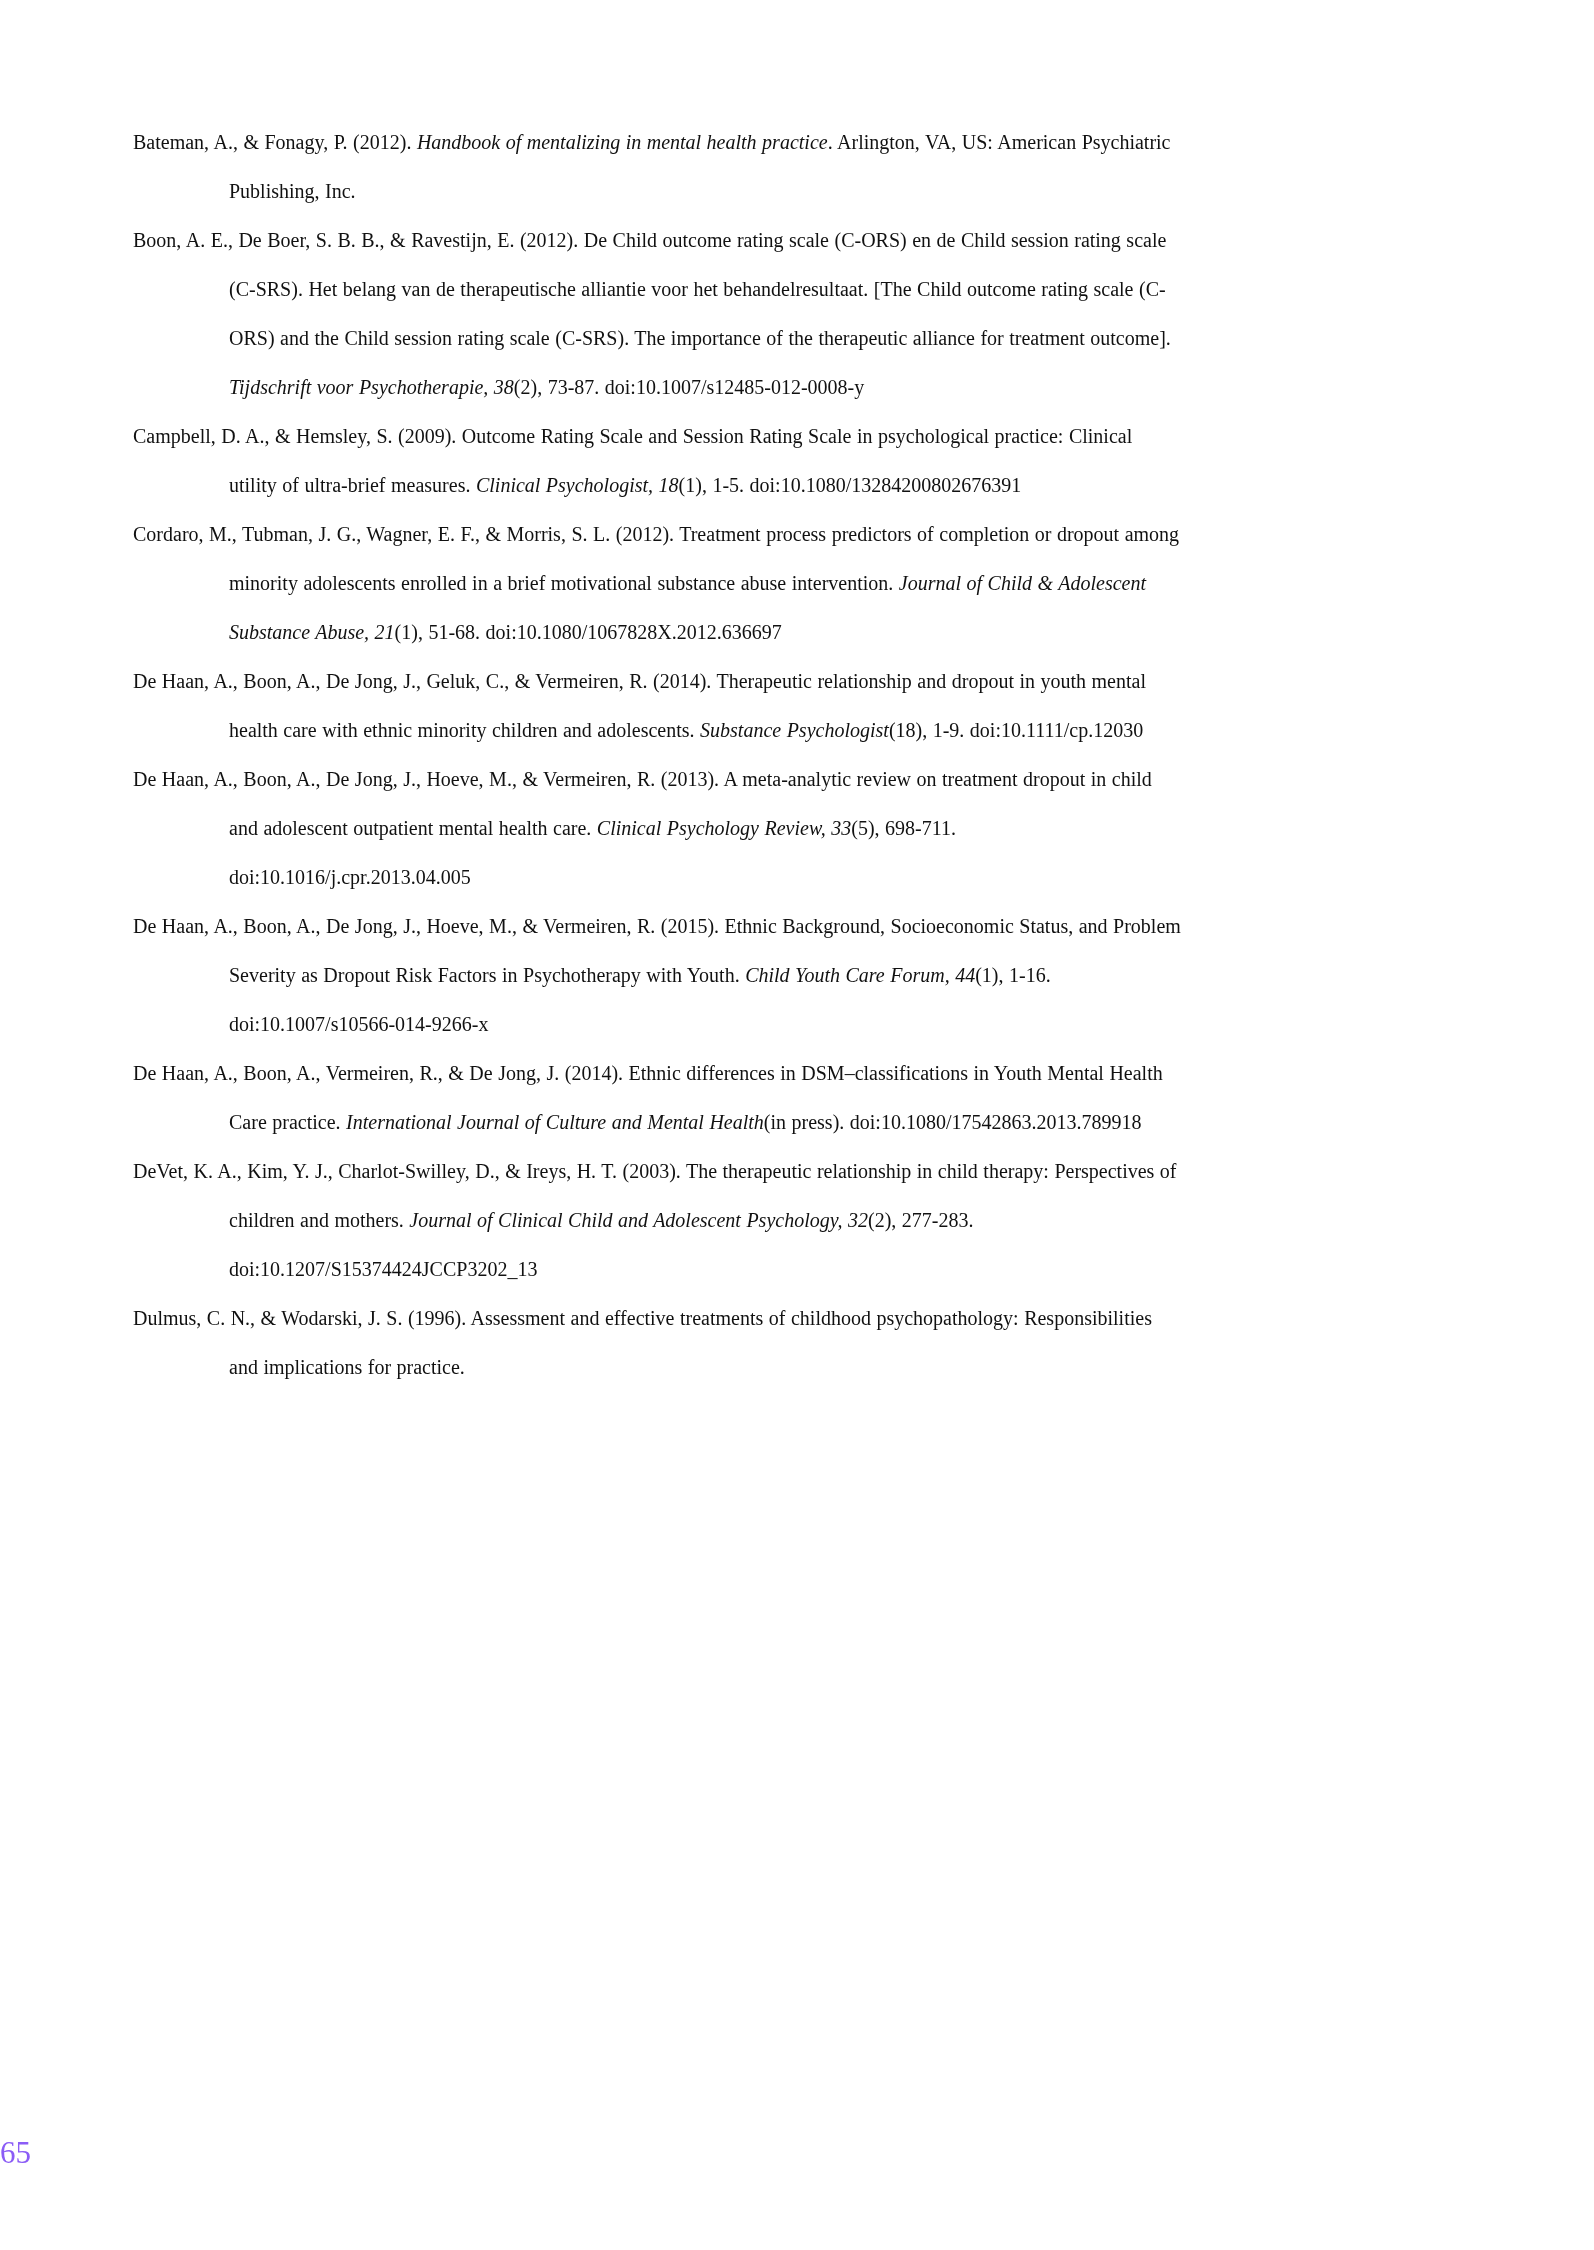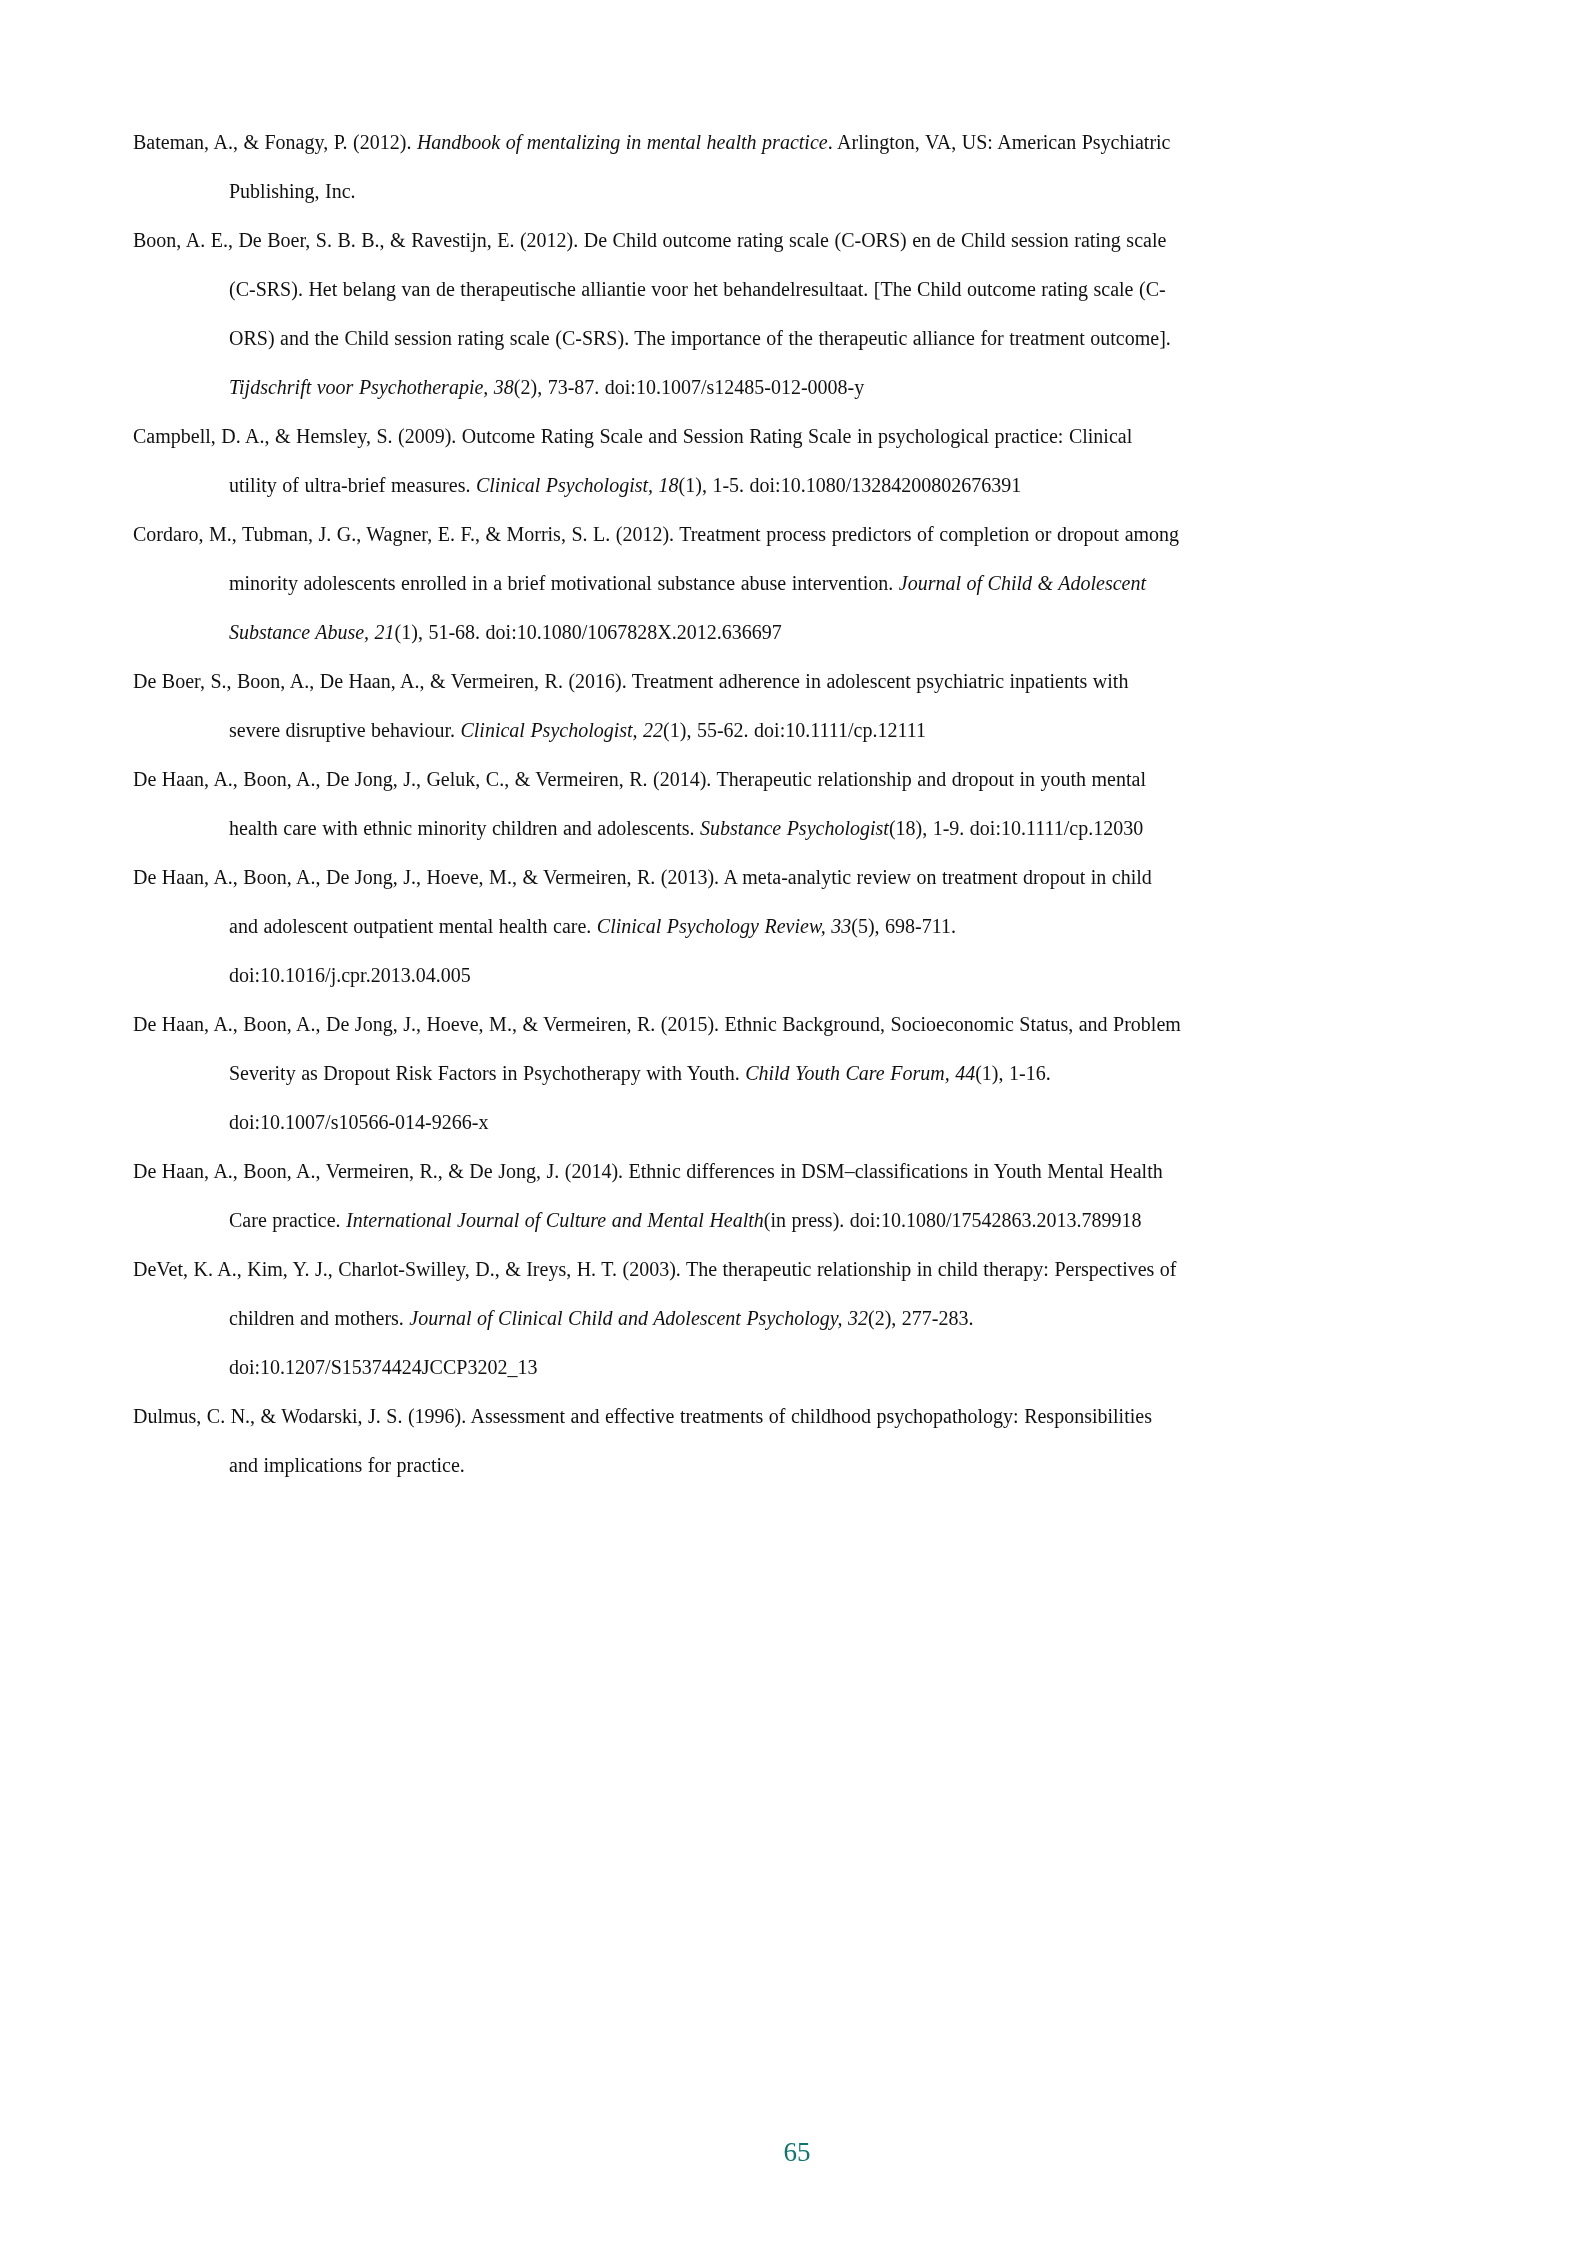--- a/index.html
+++ b/index.html
@@ -35,36 +35,34 @@
     font-style: italic;
   }
   p.reference .regular {
     font-style: normal;
   }
   .page-number {
     position: absolute;
     left: 0;
     top: 2128px;
     width: 100%;
-    text-align: center;
-    font-size: 27px;
+    font-size: 31px;
     line-height: 49px;
-    color: #0f766e;
+    color: #8b5cf6;
   }
 </style>
 </head>
 <body>
 
 <div class="page">
   <div class="references">
       <p class="reference"><span class="regular">Bateman, A., &amp; Fonagy, P. (2012). </span><span class="italic">Handbook of mentalizing in mental health practice</span><span class="regular">. Arlington, VA, US: American Psychiatric Publishing, Inc.</span></p>
       <p class="reference"><span class="regular">Boon, A. E., De Boer, S. B. B., &amp; Ravestijn, E. (2012). De Child outcome rating scale (C-ORS) en de Child session rating scale (C-SRS). Het belang van de therapeutische alliantie voor het behandelresultaat. [The Child outcome rating scale (C-ORS) and the Child session rating scale (C-SRS). The importance of the therapeutic alliance for treatment outcome]. </span><span class="italic">Tijdschrift voor Psychotherapie, 38</span><span class="regular">(2), 73-87. doi:10.1007/s12485-012-0008-y</span></p>
       <p class="reference"><span class="regular">Campbell, D. A., &amp; Hemsley, S. (2009). Outcome Rating Scale and Session Rating Scale in psychological practice: Clinical utility of ultra-brief measures. </span><span class="italic">Clinical Psychologist, 18</span><span class="regular">(1), 1-5. doi:10.1080/13284200802676391</span></p>
       <p class="reference"><span class="regular">Cordaro, M., Tubman, J. G., Wagner, E. F., &amp; Morris, S. L. (2012). Treatment process predictors of completion or dropout among minority adolescents enrolled in a brief motivational substance abuse intervention. </span><span class="italic">Journal of Child &amp; Adolescent Substance Abuse, 21</span><span class="regular">(1), 51-68. doi:10.1080/1067828X.2012.636697</span></p>
-      <p class="reference"><span class="regular">De Boer, S., Boon, A., De Haan, A., &amp; Vermeiren, R. (2016). Treatment adherence in adolescent psychiatric inpatients with severe disruptive behaviour. </span><span class="italic">Clinical Psychologist, 22</span><span class="regular">(1), 55-62. doi:10.1111/cp.12111</span></p>
       <p class="reference"><span class="regular">De Haan, A., Boon, A., De Jong, J., Geluk, C., &amp; Vermeiren, R. (2014). Therapeutic relationship and dropout in youth mental health care with ethnic minority children and adolescents. </span><span class="italic">Substance Psychologist</span><span class="regular">(18), 1-9. doi:10.1111/cp.12030</span></p>
       <p class="reference"><span class="regular">De Haan, A., Boon, A., De Jong, J., Hoeve, M., &amp; Vermeiren, R. (2013). A meta-analytic review on treatment dropout in child and adolescent outpatient mental health care. </span><span class="italic">Clinical Psychology Review, 33</span><span class="regular">(5), 698-711. doi:10.1016/j.cpr.2013.04.005</span></p>
       <p class="reference"><span class="regular">De Haan, A., Boon, A., De Jong, J., Hoeve, M., &amp; Vermeiren, R. (2015). Ethnic Background, Socioeconomic Status, and Problem Severity as Dropout Risk Factors in Psychotherapy with Youth. </span><span class="italic">Child Youth Care Forum, 44</span><span class="regular">(1), 1-16. doi:10.1007/s10566-014-9266-x</span></p>
       <p class="reference"><span class="regular">De Haan, A., Boon, A., Vermeiren, R., &amp; De Jong, J. (2014). Ethnic differences in DSM–classifications in Youth Mental Health Care practice. </span><span class="italic">International Journal of Culture and Mental Health</span><span class="regular">(in press). doi:10.1080/17542863.2013.789918</span></p>
       <p class="reference"><span class="regular">DeVet, K. A., Kim, Y. J., Charlot-Swilley, D., &amp; Ireys, H. T. (2003). The therapeutic relationship in child therapy: Perspectives of children and mothers. </span><span class="italic">Journal of Clinical Child and Adolescent Psychology, 32</span><span class="regular">(2), 277-283. doi:10.1207/S15374424JCCP3202_13</span></p>
       <p class="reference"><span class="regular">Dulmus, C. N., &amp; Wodarski, J. S. (1996). Assessment and effective treatments of childhood psychopathology: Responsibilities and implications for practice. </span></p>
     </div>
   <div class="page-number">65</div>
 </div>
 

